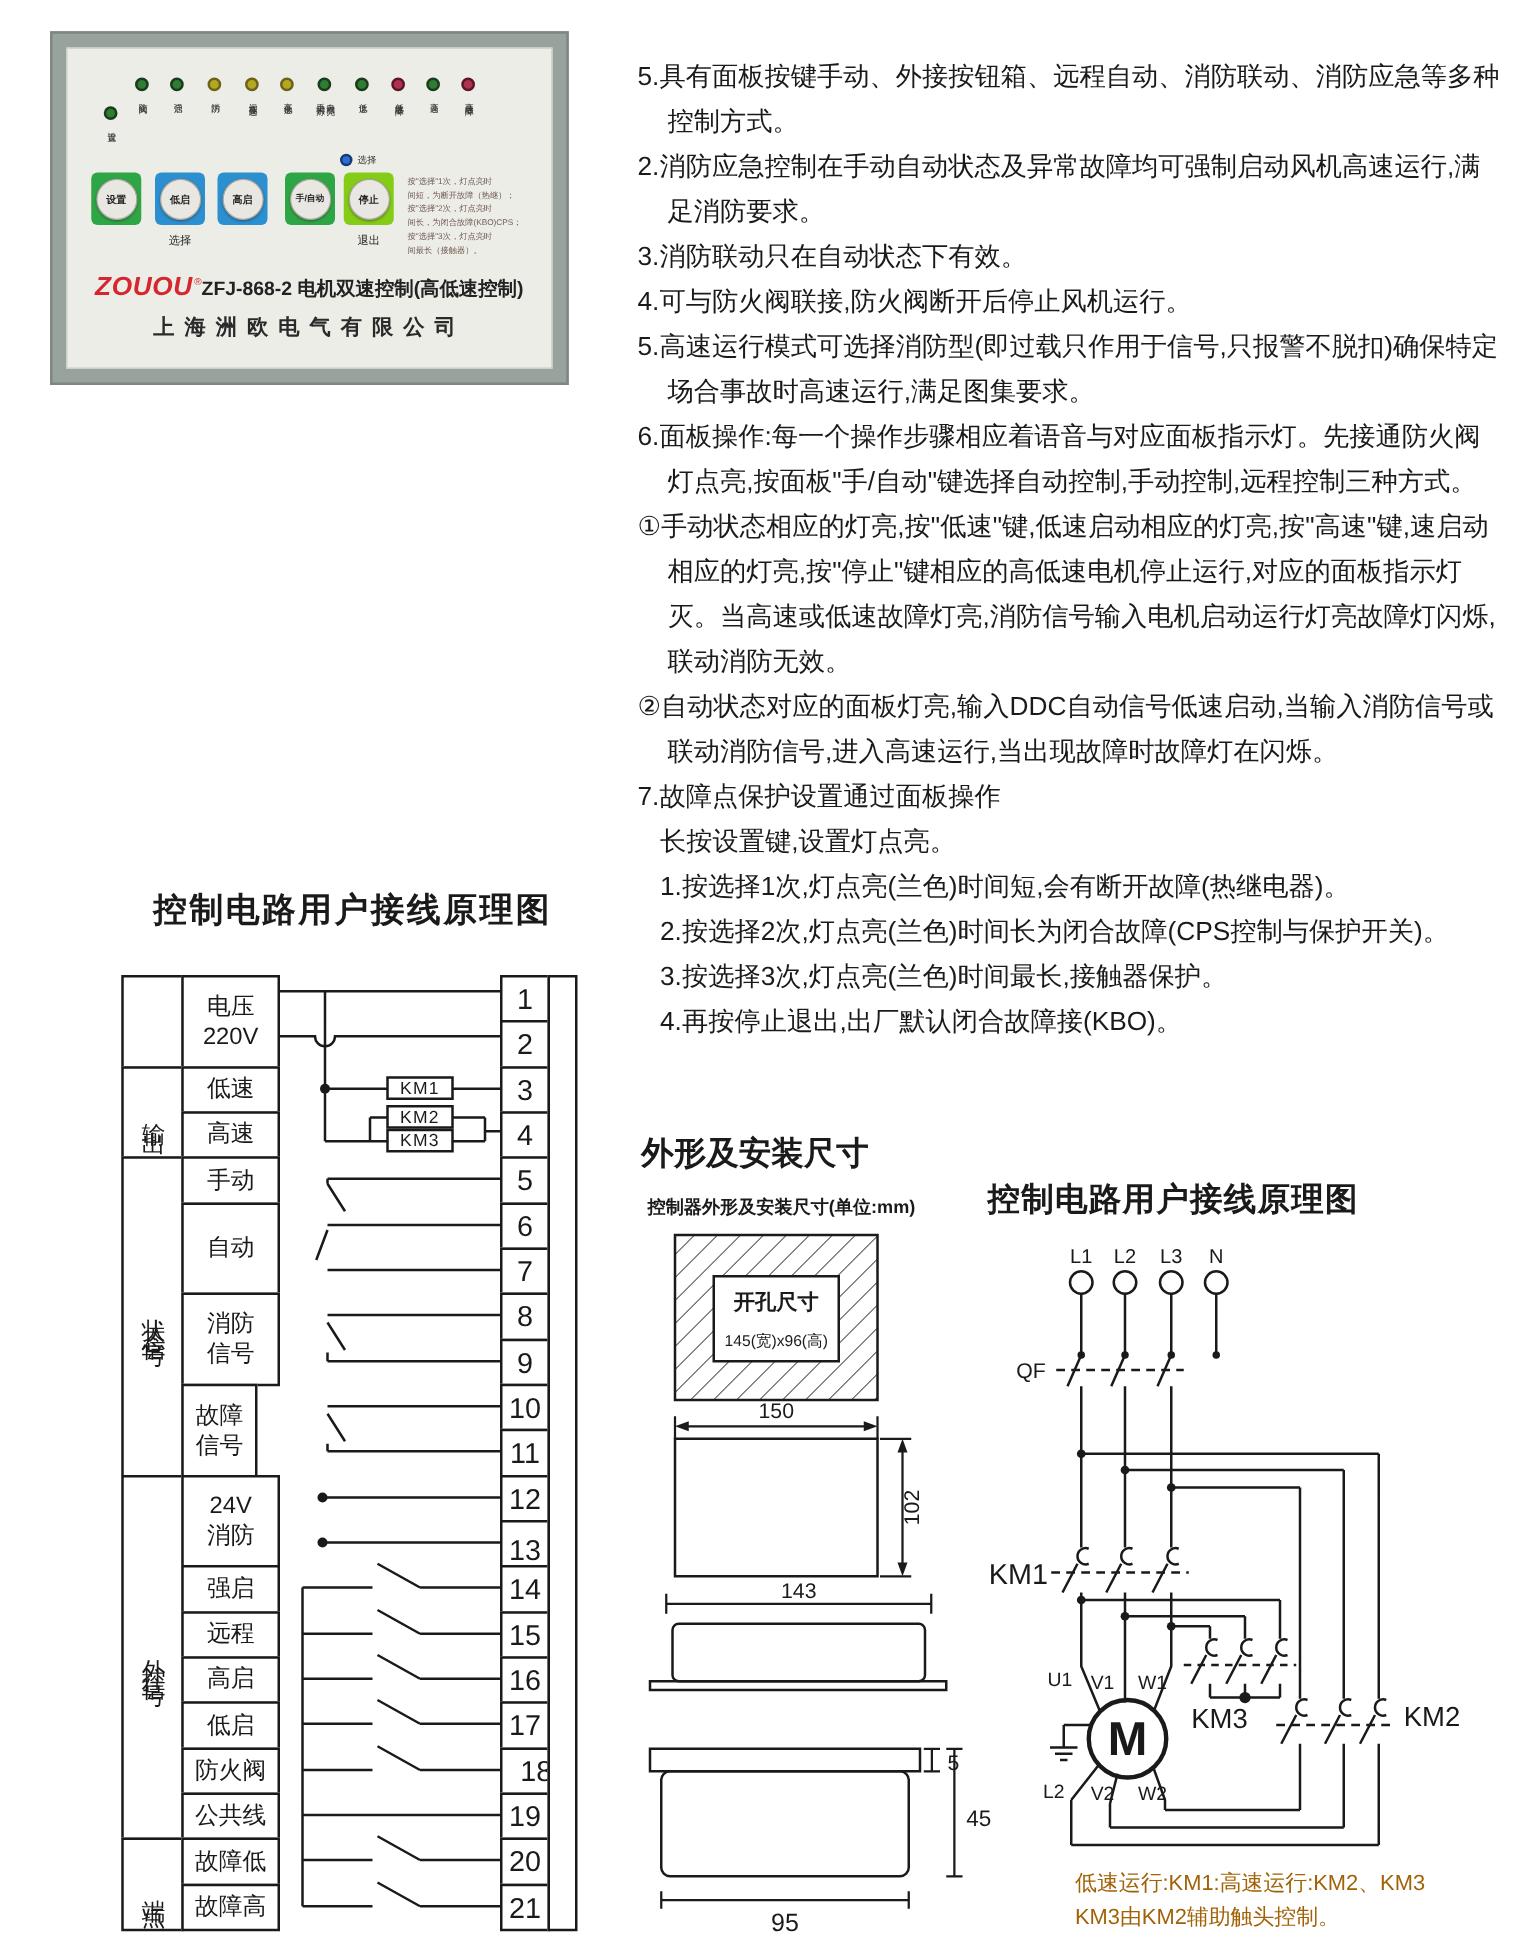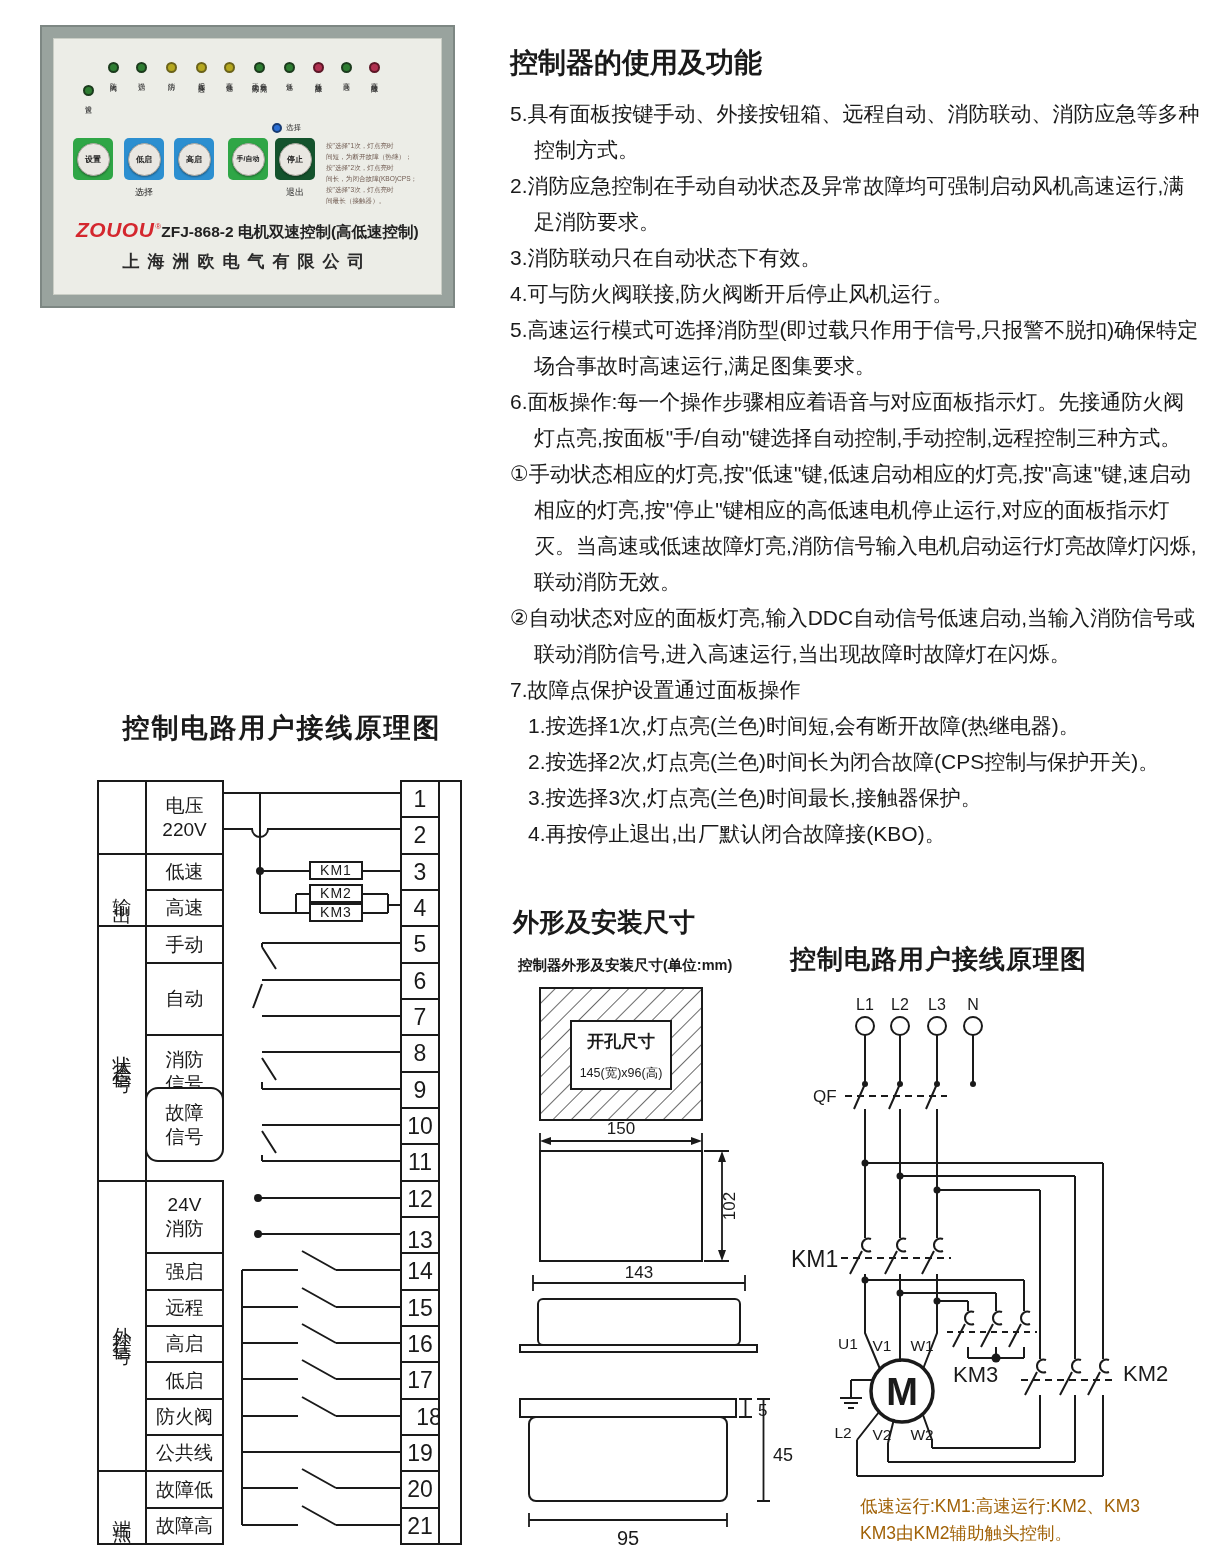--- a/index.html
+++ b/index.html
@@ -128,21 +128,21 @@
         </div>
       <div class="pbtn" style="left:70px;background:#2c8fd0;">
           <div class="pbc">低启</div>
         </div>
       <div class="pbtn" style="left:120px;background:#2c8fd0;">
           <div class="pbc">高启</div>
         </div>
       <div class="pbtn" style="left:174px;background:#2fa646;">
           <div class="pbc" style="font-size:7px;">手/自动</div>
         </div>
-      <div class="pbtn" style="left:221px;background:#14532d;">
+      <div class="pbtn" style="left:221px;background:#84cc16;">
           <div class="pbc">停止</div>
         </div>
       <div class="bsub" style="left:70px;">选择</div>
       <div class="bsub" style="left:221px;">退出</div>
 
       <div class="pnote">按"选择"1次，灯点亮时
 间短，为断开故障（热继）；
 按"选择"2次，灯点亮时
 间长，为闭合故障(KBO)CPS；
 按"选择"3次，灯点亮时
@@ -151,30 +151,30 @@
       <div class="brandrow">
         <span class="brand">ZOUOU</span>
         <span class="reg">®</span>
         <span class="model">ZFJ-868-2 电机双速控制(高低速控制)</span>
       </div>
       <div class="company">上海洲欧电气有限公司</div>
     </div>
   </div>
 
   <div class="usage">
-    <h1>控制器的使用及功能</h1>
     <p class="ui">5.具有面板按键手动、外接按钮箱、远程自动、消防联动、消防应急等多种控制方式。</p>
     <p class="ui">2.消防应急控制在手动自动状态及异常故障均可强制启动风机高速运行,满足消防要求。</p>
     <p class="ui">3.消防联动只在自动状态下有效。</p>
     <p class="ui">4.可与防火阀联接,防火阀断开后停止风机运行。</p>
     <p class="ui">5.高速运行模式可选择消防型(即过载只作用于信号,只报警不脱扣)确保特定场合事故时高速运行,满足图集要求。</p>
     <p class="ui">6.面板操作:每一个操作步骤相应着语音与对应面板指示灯。先接通防火阀灯点亮,按面板"手/自动"键选择自动控制,手动控制,远程控制三种方式。</p>
     <p class="ui">①手动状态相应的灯亮,按"低速"键,低速启动相应的灯亮,按"高速"键,速启动相应的灯亮,按"停止"键相应的高低速电机停止运行,对应的面板指示灯灭。当高速或低速故障灯亮,消防信号输入电机启动运行灯亮故障灯闪烁,联动消防无效。</p>
     <p class="ui">②自动状态对应的面板灯亮,输入DDC自动信号低速启动,当输入消防信号或联动消防信号,进入高速运行,当出现故障时故障灯在闪烁。</p>
     <p class="ui">7.故障点保护设置通过面板操作</p>
+    <p class="ui sub">长按设置键,设置灯点亮。</p>
     <p class="ui sub">1.按选择1次,灯点亮(兰色)时间短,会有断开故障(热继电器)。</p>
     <p class="ui sub">2.按选择2次,灯点亮(兰色)时间长为闭合故障(CPS控制与保护开关)。</p>
     <p class="ui sub">3.按选择3次,灯点亮(兰色)时间最长,接触器保护。</p>
     <p class="ui sub">4.再按停止退出,出厂默认闭合故障接(KBO)。</p>
   </div>
 
   <div class="ld">
     <div class="ld-title">控制电路用户接线原理图</div>
     <div class="ld-grid">
 
@@ -185,21 +185,21 @@
       <div class="cell gcell" style="left:5px;top:707px;width:50px;height:75px;letter-spacing:4px;">端点</div>
 
       <div class="cell" style="left:53px;top:17px;width:79px;height:75px;">电压
 220V</div>
       <div class="cell" style="left:53px;top:90px;width:79px;height:38px;">低速</div>
       <div class="cell" style="left:53px;top:126px;width:79px;height:38px;">高速</div>
       <div class="cell" style="left:53px;top:162px;width:79px;height:39px;">手动</div>
       <div class="cell" style="left:53px;top:199px;width:79px;height:74px;">自动</div>
       <div class="cell" style="left:53px;top:271px;width:79px;height:75px;">消防
 信号</div>
-      <div class="cell" style="left:53px;top:324px;width:79px;height:75px;border-radius:13px;">故障
+      <div class="cell" style="left:53px;top:344px;width:61px;height:75px;">故障
 信号</div>
       <div class="cell" style="left:53px;top:417px;width:79px;height:74px;">24V
 消防</div>
       <div class="cell" style="left:53px;top:489px;width:79px;height:39px;">强启</div>
       <div class="cell" style="left:53px;top:526px;width:79px;height:38px;">远程</div>
       <div class="cell" style="left:53px;top:562px;width:79px;height:38px;">高启</div>
       <div class="cell" style="left:53px;top:598px;width:79px;height:39px;">低启</div>
       <div class="cell" style="left:53px;top:635px;width:79px;height:38px;">防火阀</div>
       <div class="cell" style="left:53px;top:671px;width:79px;height:38px;">公共线</div>
       <div class="cell" style="left:53px;top:707px;width:79px;height:39px;">故障低</div>

